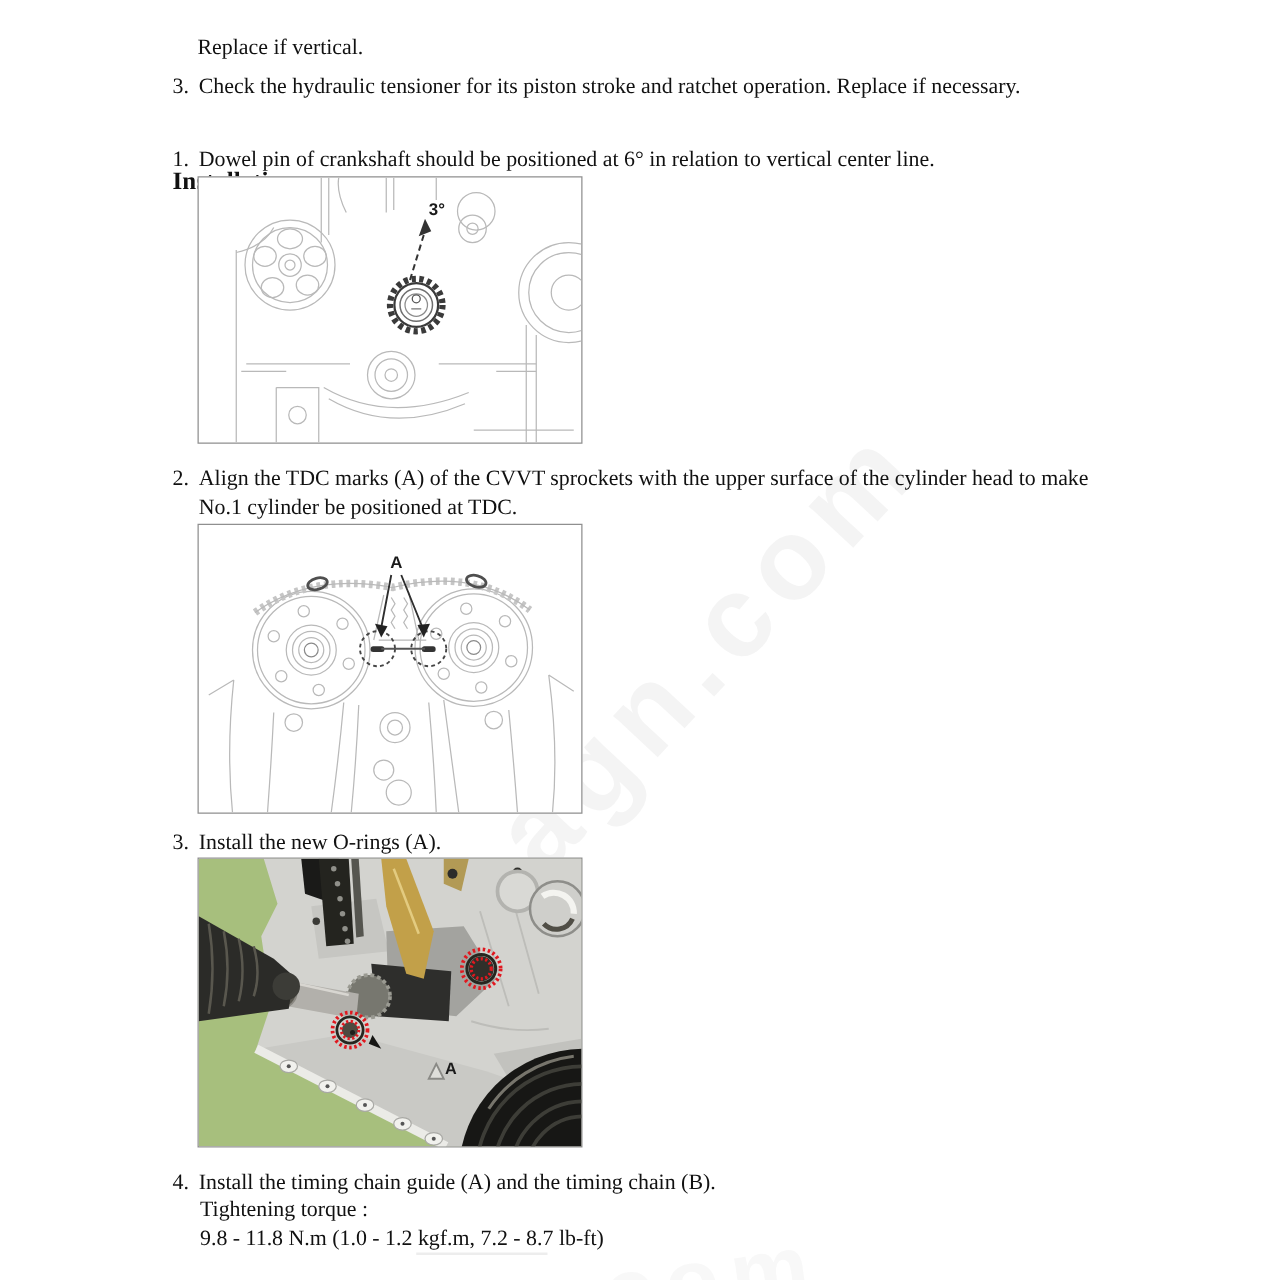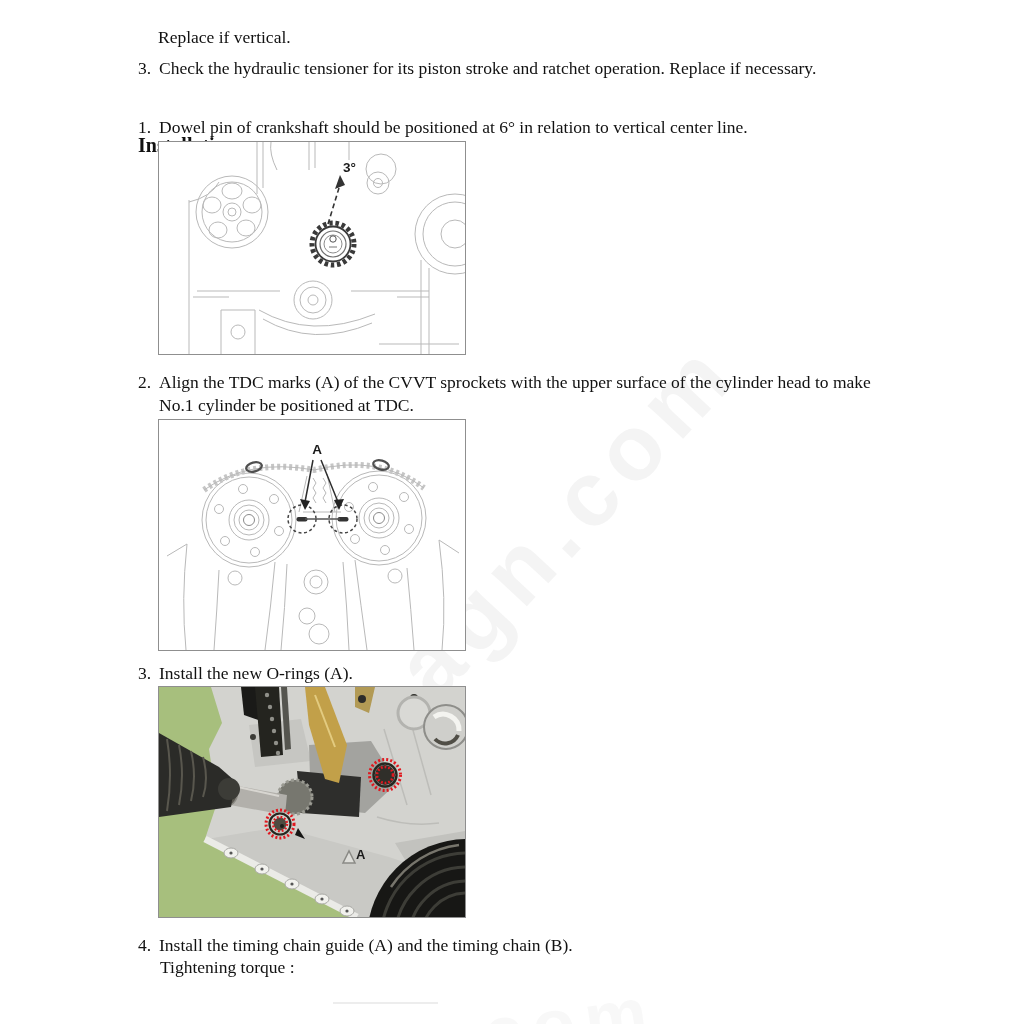--- a/index.html
+++ b/index.html
@@ -245,15 +245,16 @@
       <polygon points="184,176 196,176 190,164" fill="#dededa" stroke="#8a8a86" stroke-width="1.5"></polygon>
       <text x="197" y="172" class="callout" font-size="13" fill="#0e0e0e">A</text>
     </svg>
   </div>
 
   <div class="step" style="left:138px;top:934px;">
     <span class="num">4.</span>
     <span class="body">Install the timing chain guide (A) and the timing chain (B).</span>
   </div>
   <div class="txt-line" style="left:160px;top:956px;text-align:center;">Tightening torque :</div>
+  <div class="txt-line" style="left:160px;top:979px;">9.8 - 11.8 N.m (1.0 - 1.2 kgf.m, 7.2 - 8.7 lb-ft)</div>
 
   <div class="faint-line" style="left:333px;top:1002px;width:105px;height:2px;"></div>
 </div>
 
 </body></html>

